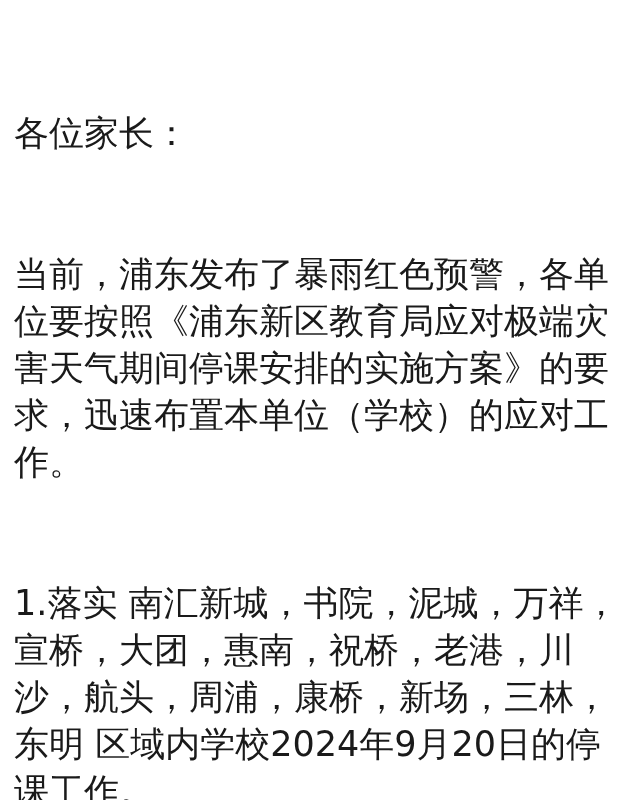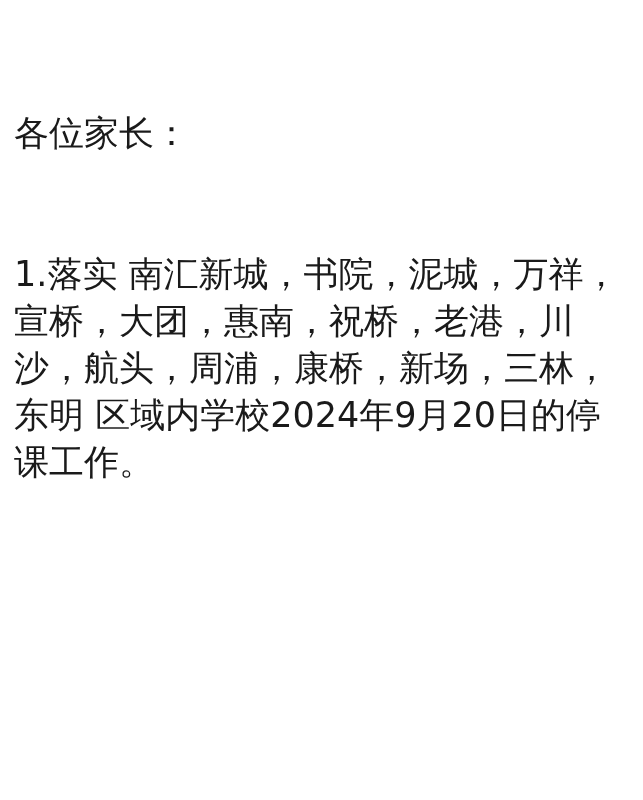--- a/index.html
+++ b/index.html
@@ -33,16 +33,17 @@
     display: block;
     white-space: pre-wrap;
   }
 </style>
 </head>
 <body>
 
 <div id="page">
   <div class="notice-body">
     <span class="line">各位家长：</span>
+    <span class="line">当前，浦东发布了暴雨红色预警，各单位要按照《浦东新区教育局应对极端灾害天气期间停课安排的实施方案》的要求，迅速布置本单位（学校）的应对工作。</span>
     <span class="line">1.落实 南汇新城，书院，泥城，万祥，宣桥，大团，惠南，祝桥，老港，川沙，航头，周浦，康桥，新场，三林，东明 区域内学校2024年9月20日的停课工作。</span>
     
   </div>
 </div>
 
 </body></html>

